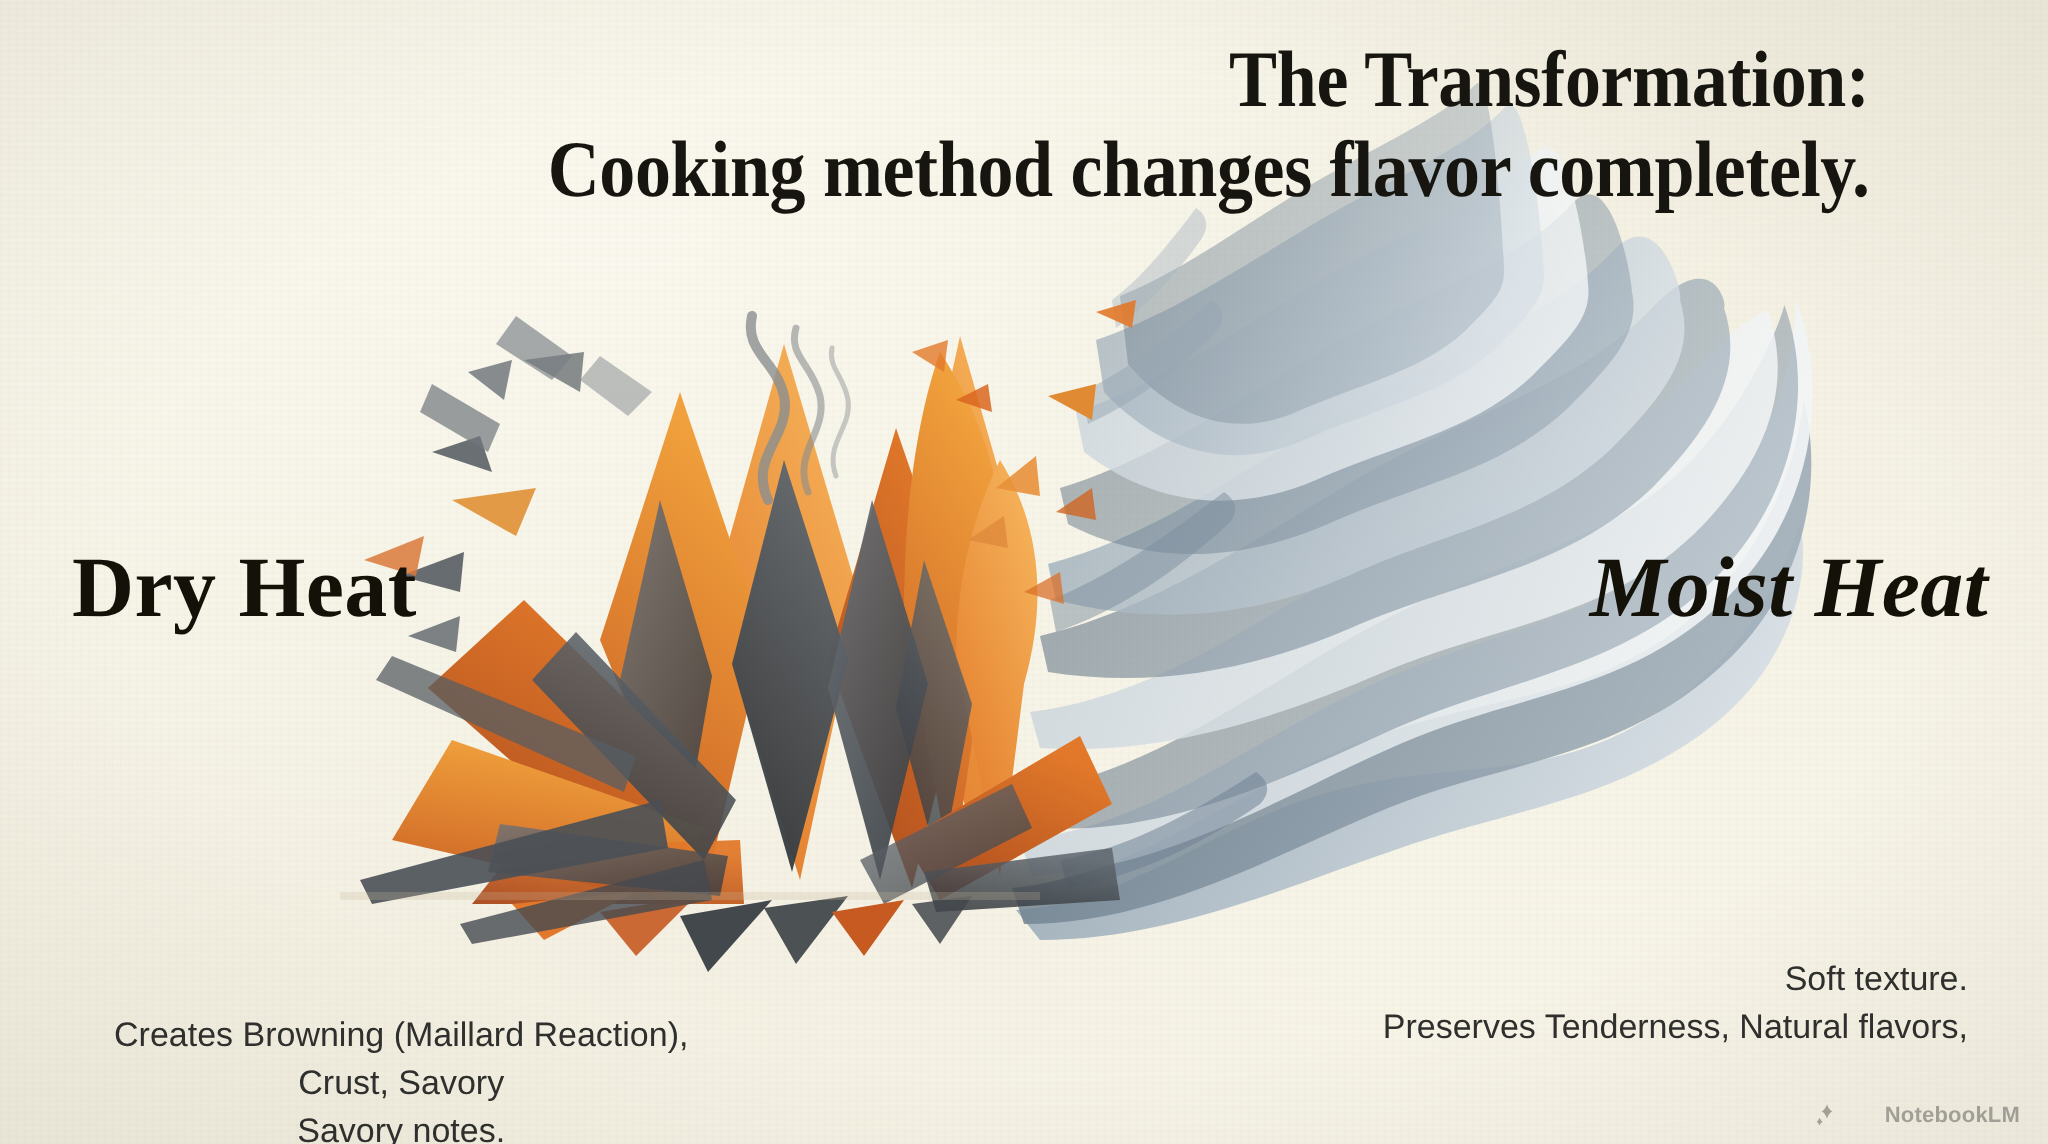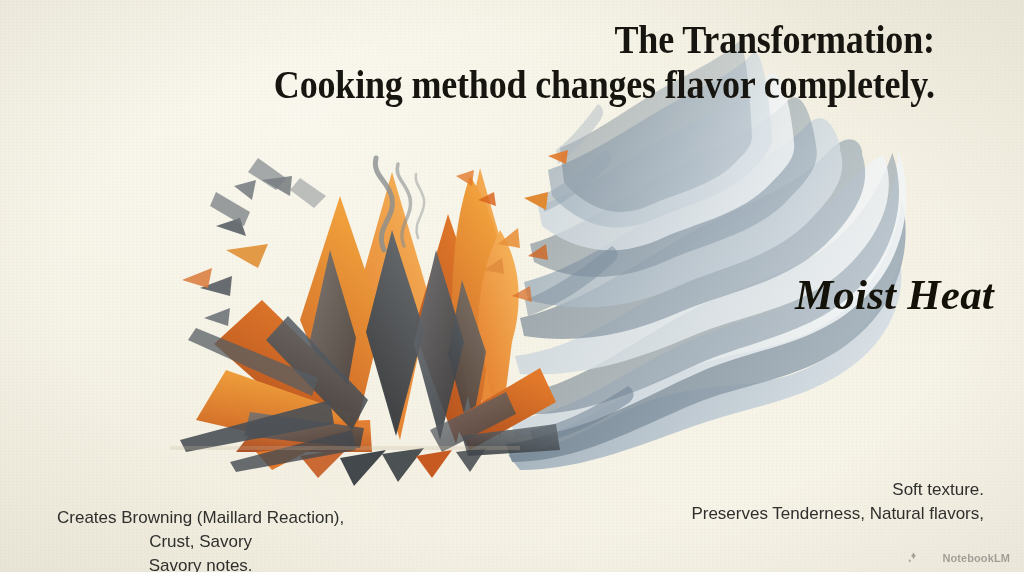--- a/index.html
+++ b/index.html
@@ -233,20 +233,21 @@
   </svg>
 
   <div id="grain"></div>
   <div id="vignette"></div>
 
   <div class="title-wrap">
     <div class="title-line l1">The Transformation:</div>
     <div class="title-line l2">Cooking method changes flavor completely.</div>
   </div>
 
+  <div class="side-label" id="label-dry">Dry Heat</div>
   <div class="side-label" id="label-moist">Moist Heat</div>
 
   <div class="caption" id="caption-left">
     <div>Creates Browning (Maillard Reaction),</div>
     <div>Crust, Savory</div>
     <div>Savory notes.</div>
   </div>
 
   <div class="caption" id="caption-right">
     <div>Soft texture.</div>

